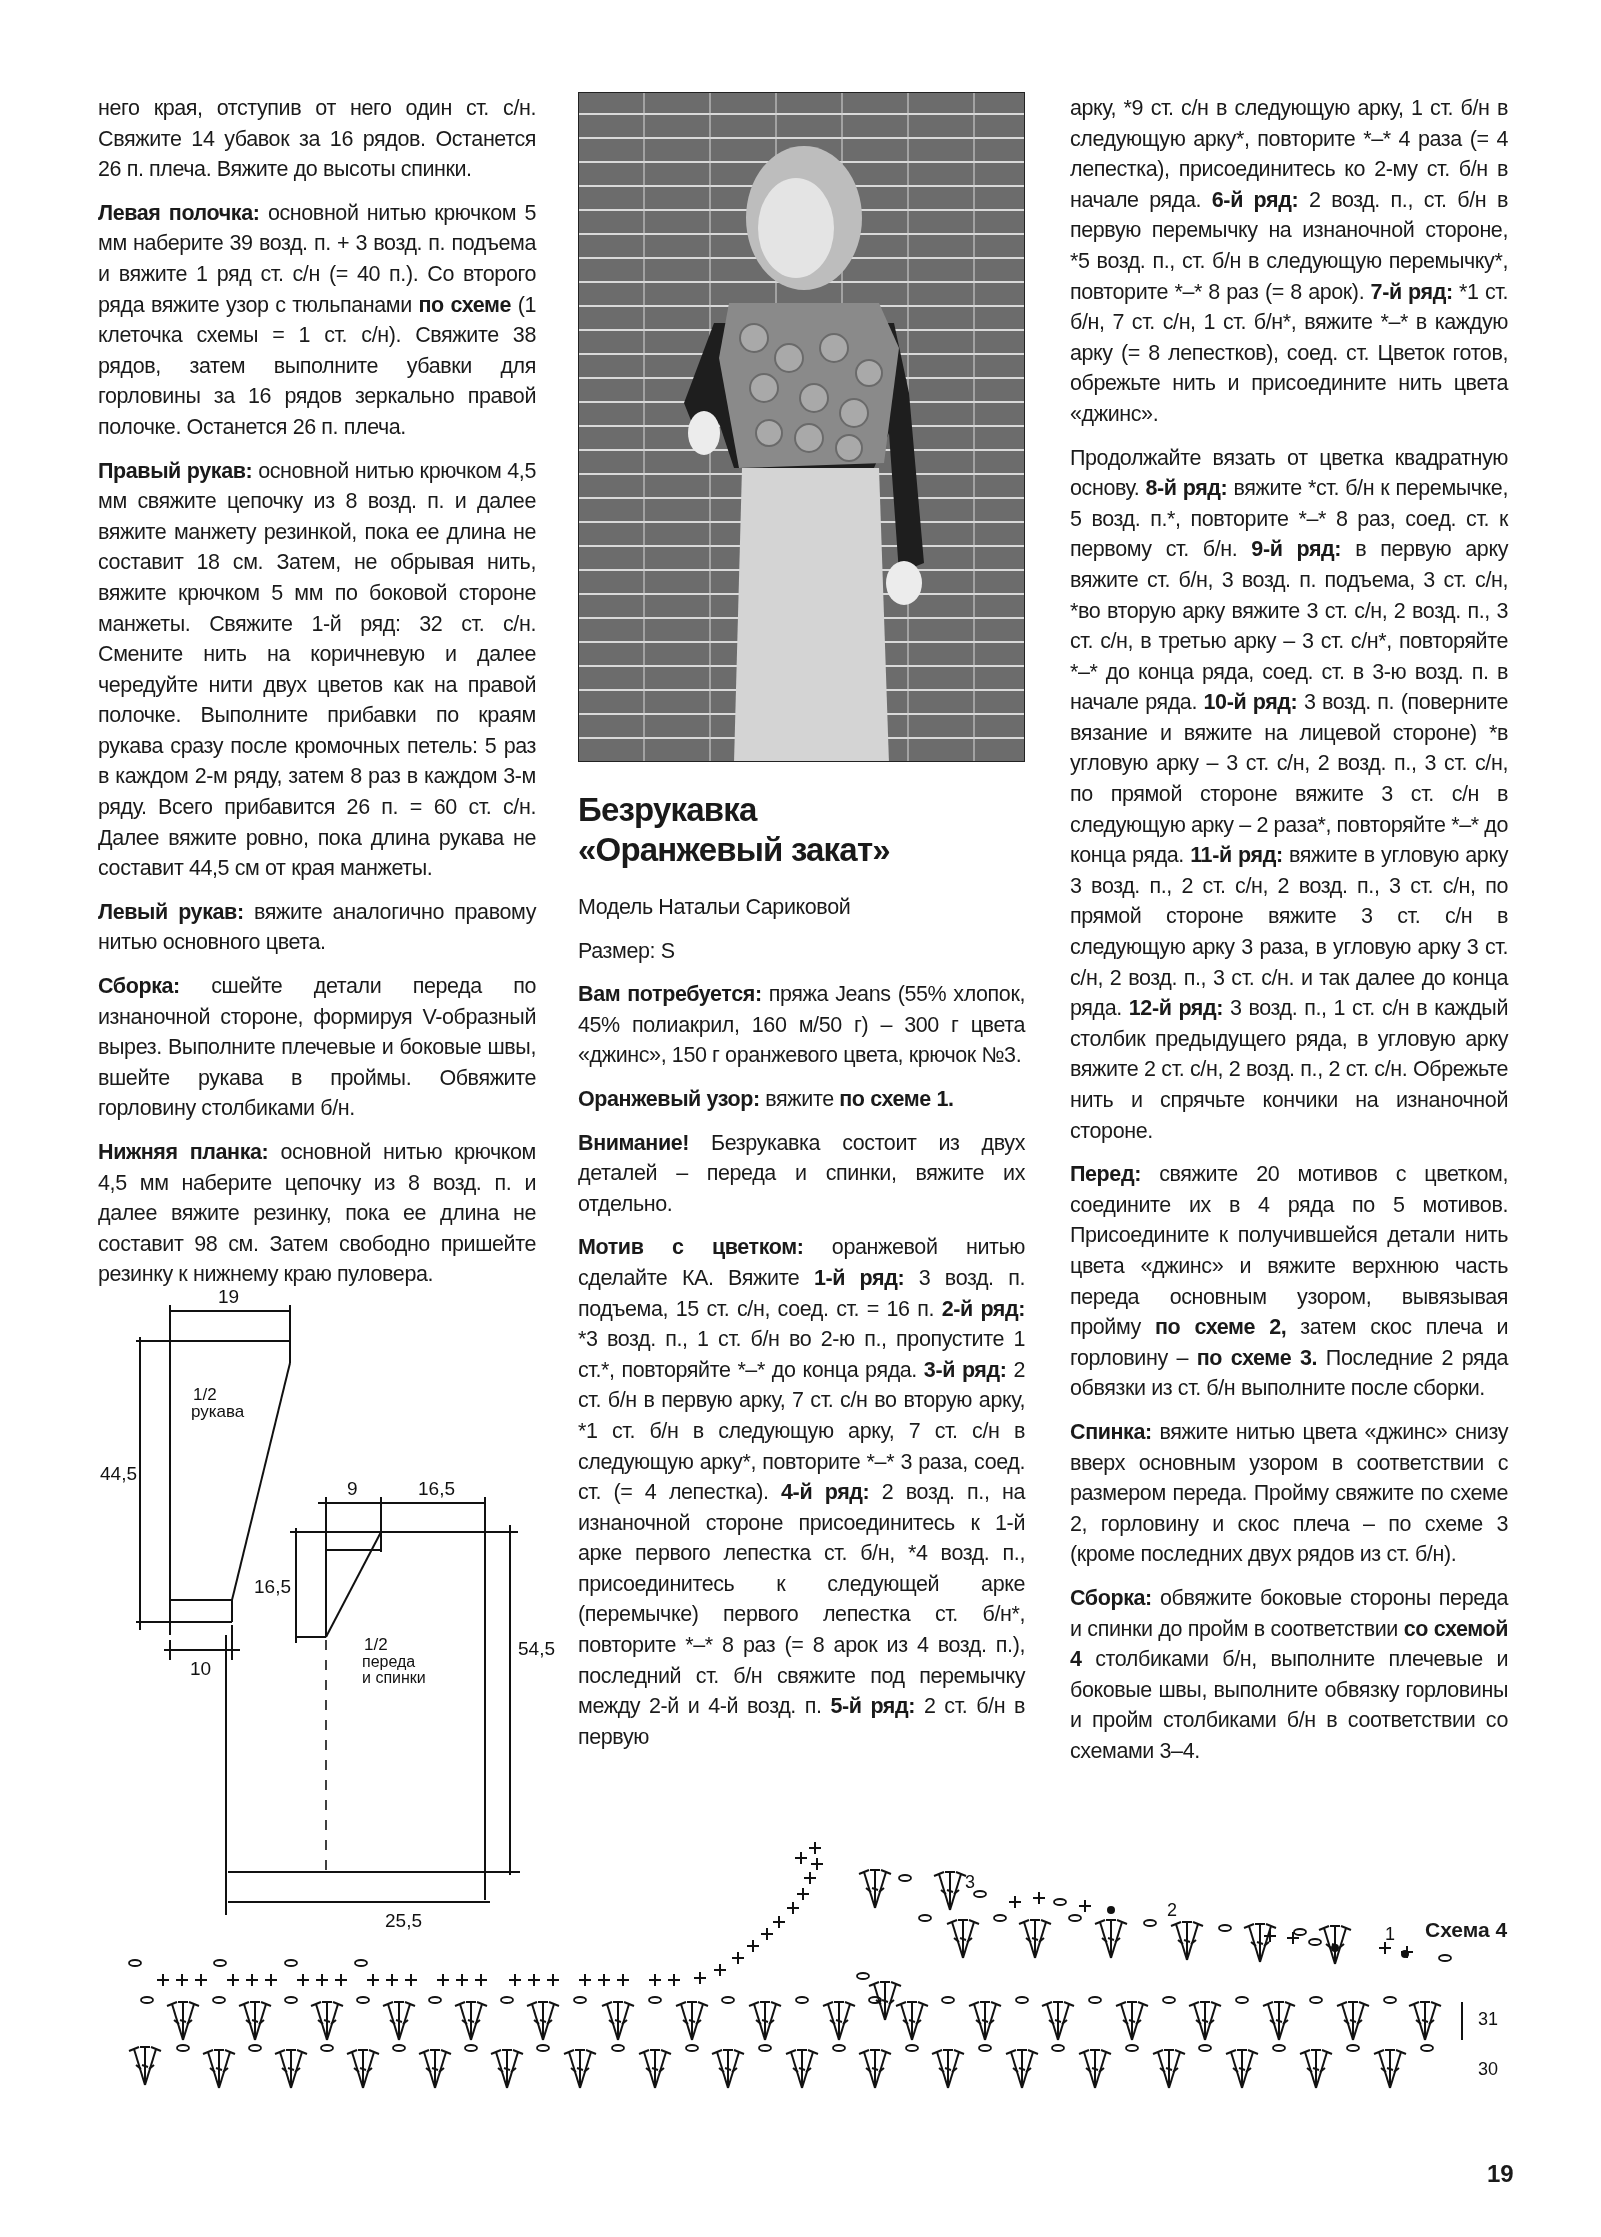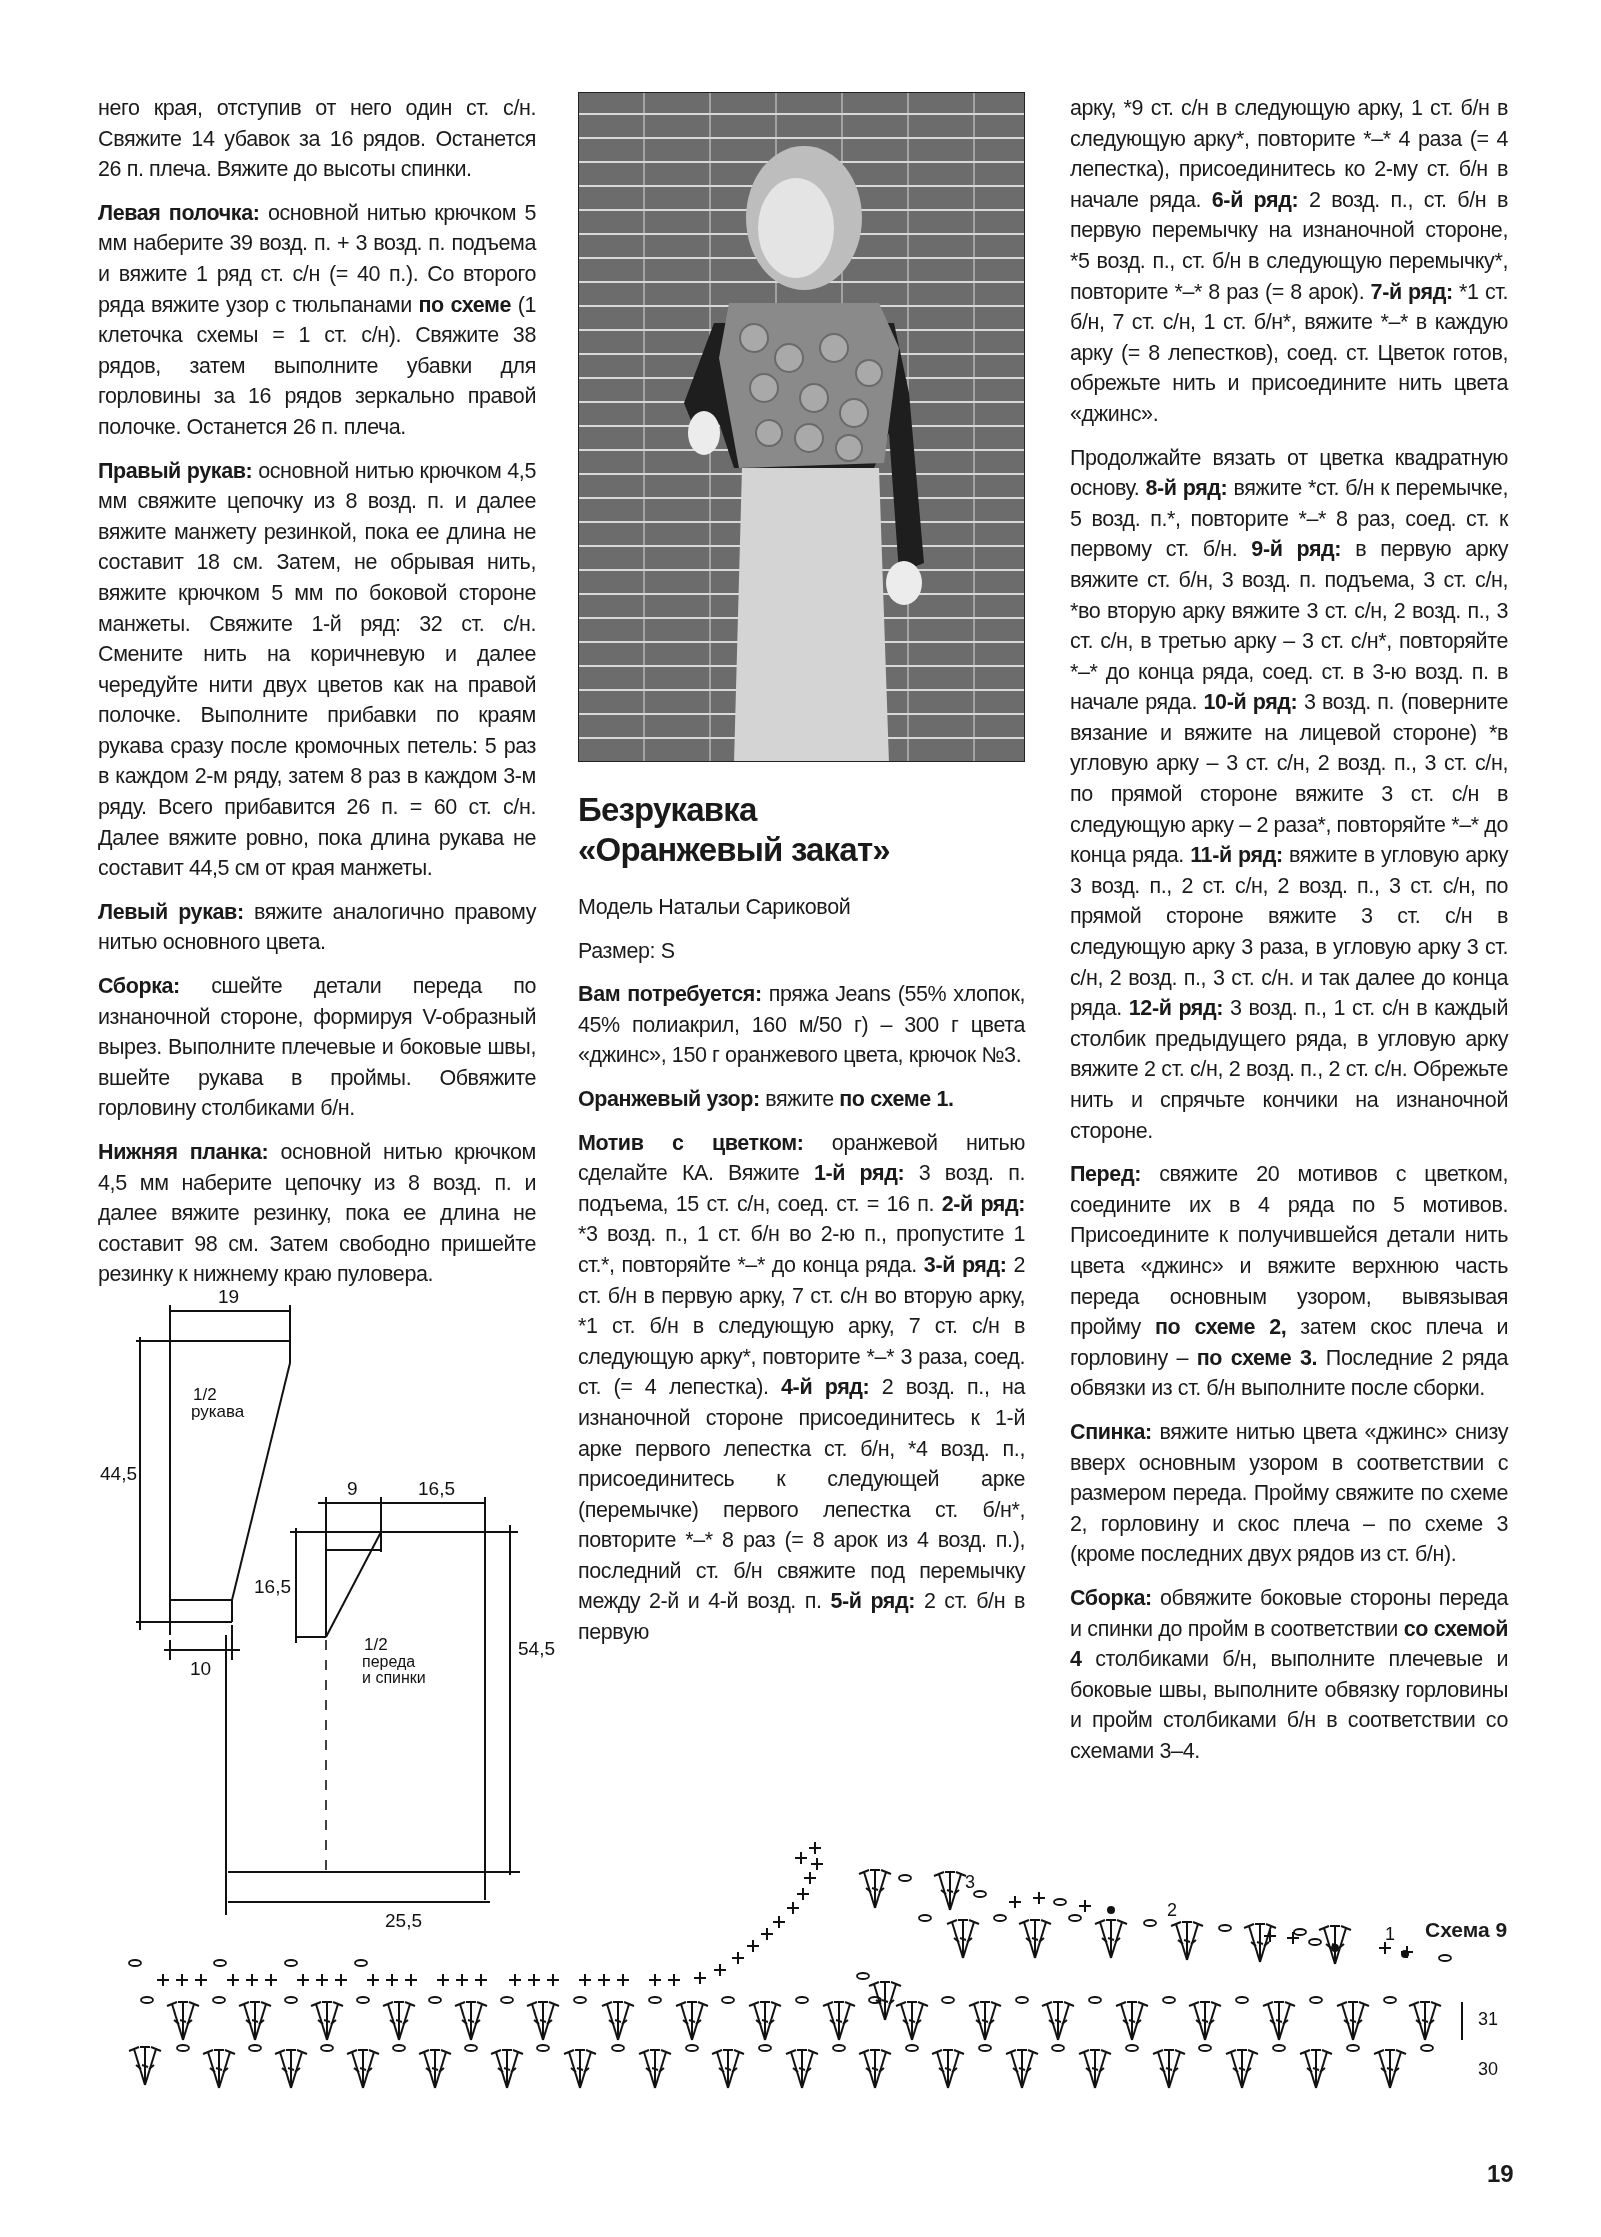--- a/index.html
+++ b/index.html
@@ -83,20 +83,23 @@
   </div>
   <p class="sub">Модель Натальи Сариковой</p>
   <p class="sub"><span>Размер:</span><span> S</span></p>
   <p>
     <b>Вам потребуется:</b><span> пряжа Jeans (55% хлопок, 45% полиакрил, 160 м/50 г) – 300 г цвета «джинс», 150 г оранжевого цвета, крючок №3.</span>
   </p>
   <p>
     <b>Оранжевый узор:</b><span> вяжите </span><b>по схеме 1.</b>
   </p>
   <p>
+    <b>Внимание!</b><span> Безрукавка состоит из двух деталей – переда и спинки, вяжите их отдельно.</span>
+  </p>
+  <p>
     <b>Мотив с цветком:</b><span> оранжевой нитью сделайте КА. Вяжите </span><b>1-й ряд:</b><span> 3 возд. п. подъема, 15 ст. с/н, соед. ст. = 16 п. </span><b>2-й ряд:</b><span> *3 возд. п., 1 ст. б/н во 2-ю п., пропустите 1 ст.*, повторяйте *–* до конца ряда. </span><b>3-й ряд:</b><span> 2 ст. б/н в первую арку, 7 ст. с/н во вторую арку, *1 ст. б/н в следующую арку, 7 ст. с/н в следующую арку*, повторите *–* 3 раза, соед. ст. (= 4 лепестка). </span><b>4-й ряд:</b><span> 2 возд. п., на изнаночной стороне присоединитесь к 1-й арке первого лепестка ст. б/н, *4 возд. п., присоединитесь к следующей арке (перемычке) первого лепестка ст. б/н*, повторите *–* 8 раз (= 8 арок из 4 возд. п.), последний ст. б/н свяжите под перемычку между 2-й и 4-й возд. п. </span><b>5-й ряд:</b><span> 2 ст. б/н в первую</span>
   </p>
 </div>
 
 <div id="col-right" class="col">
   <p>
     <span>арку, *9 ст. с/н в следующую арку, 1 ст. б/н в следующую арку*, повторите *–* 4 раза (= 4 лепестка), присоединитесь ко 2-му ст. б/н в начале ряда. </span><b>6-й ряд:</b><span> 2 возд. п., ст. б/н в первую перемычку на изнаночной стороне, *5 возд. п., ст. б/н в следующую перемычку*, повторите *–* 8 раз (= 8 арок). </span><b>7-й ряд:</b><span> *1 ст. б/н, 7 ст. с/н, 1 ст. б/н*, вяжите *–* в каждую арку (= 8 лепестков), соед. ст. Цветок готов, обрежьте нить и присоедините нить цвета «джинс».</span>
   </p>
   <p>
     <span>Продолжайте вязать от цветка квадратную основу. </span><b>8-й ряд:</b><span> вяжите *ст. б/н к перемычке, 5 возд. п.*, повторите *–* 8 раз, соед. ст. к первому ст. б/н. </span><b>9-й ряд:</b><span> в первую арку вяжите ст. б/н, 3 возд. п. подъема, 3 ст. с/н, *во вторую арку вяжите 3 ст. с/н, 2 возд. п., 3 ст. с/н, в третью арку – 3 ст. с/н*, повторяйте *–* до конца ряда, соед. ст. в 3-ю возд. п. в начале ряда. </span><b>10-й ряд:</b><span> 3 возд. п. (поверните вязание и вяжите на лицевой стороне) *в угловую арку – 3 ст. с/н, 2 возд. п., 3 ст. с/н, по прямой стороне вяжите 3 ст. с/н в следующую арку – 2 раза*, повторяйте *–* до конца ряда. </span><b>11-й ряд:</b><span> вяжите в угловую арку 3 возд. п., 2 ст. с/н, 2 возд. п., 3 ст. с/н, по прямой стороне вяжите 3 ст. с/н в следующую арку 3 раза, в угловую арку 3 ст. с/н, 2 возд. п., 3 ст. с/н. и так далее до конца ряда. </span><b>12-й ряд:</b><span> 3 возд. п., 1 ст. с/н в каждый столбик предыдущего ряда, в угловую арку вяжите 2 ст. с/н, 2 возд. п., 2 ст. с/н. Обрежьте нить и спрячьте кончики на изнаночной стороне.</span>
@@ -157,21 +160,21 @@
     <text x="318" y="220">16,5</text>
     <text x="154" y="318">16,5</text>
     <text x="418" y="380">54,5</text>
     <text x="285" y="652">25,5</text>
     <text x="264" y="375" font-size="17">1/2</text>
     <text x="262" y="392" font-size="16">переда</text>
     <text x="262" y="408" font-size="16">и спинки</text>
   </g>
 </svg>
 
-<div class="schema-title">Схема 9</div>
+<div class="schema-title">Схема 4</div>
 <svg id="schema" viewBox="0 0 1420 280">
   <defs>
     <g id="fan">
       <line x1="0" y1="0" x2="-11" y2="-36" stroke="#111" stroke-width="2"></line>
       <line x1="0" y1="0" x2="0" y2="-38" stroke="#111" stroke-width="2"></line>
       <line x1="0" y1="0" x2="11" y2="-36" stroke="#111" stroke-width="2"></line>
       <line x1="-16" y1="-34" x2="-6" y2="-38" stroke="#111" stroke-width="2"></line>
       <line x1="-5" y1="-38" x2="5" y2="-38" stroke="#111" stroke-width="2"></line>
       <line x1="6" y1="-38" x2="16" y2="-34" stroke="#111" stroke-width="2"></line>
       <line x1="-9" y1="-20" x2="-4" y2="-16" stroke="#111" stroke-width="2"></line>

